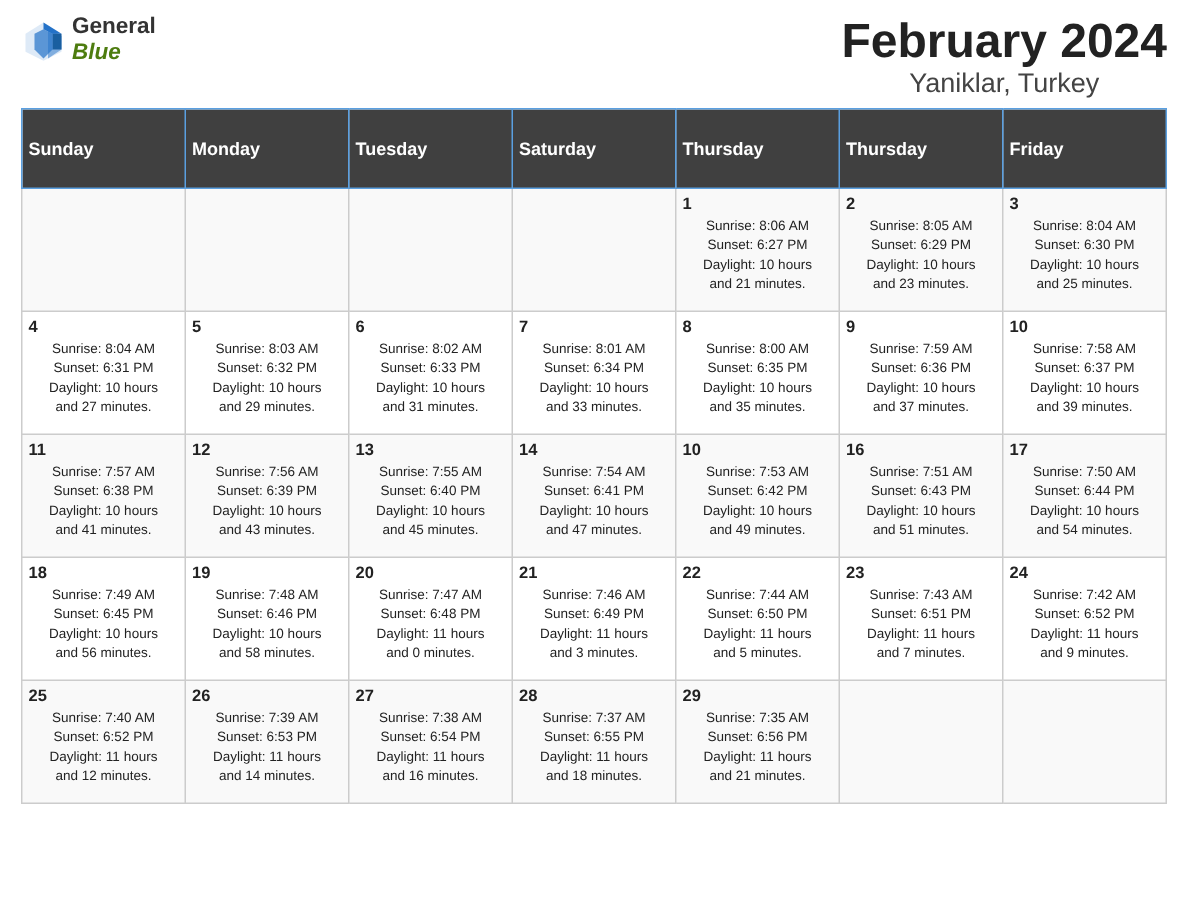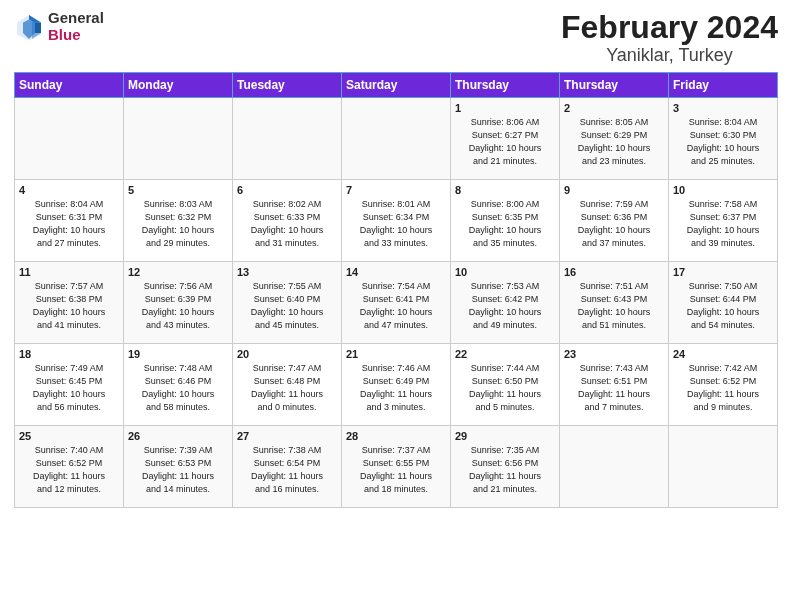--- a/index.html
+++ b/index.html
@@ -31,21 +31,22 @@
       line-height: 1.1;
     }
     .logo-general {
       font-size: 15px;
       font-weight: bold;
       color: #333;
     }
     .logo-blue {
       font-size: 15px;
       font-weight: bold;
-      color: #be185d;
+      color: #4d7c0f;
+      font-style: italic;
     }
     .logo-icon {
       width: 30px;
       height: 30px;
     }
     .title-block {
       text-align: center;
     }
     .month-title {
       font-size: 32px;
@@ -56,25 +57,25 @@
     .subtitle {
       font-size: 18px;
       color: #444;
     }
     table {
       width: 100%;
       border-collapse: collapse;
       table-layout: fixed;
     }
     thead tr th {
-      background: #6d28d9;
+      background: #404040;
       color: #fff;
       font-size: 12px;
       font-weight: bold;
-      padding: 5px 4px;
+      padding: 19px 4px;
       text-align: left;
       border: 1px solid #5a9fe0;
     }
     tbody tr td {
       border: 1px solid #ccc;
       vertical-align: top;
       padding: 4px 4px 3px 4px;
       font-size: 9.5px;
       color: #222;
       height: 82px;

